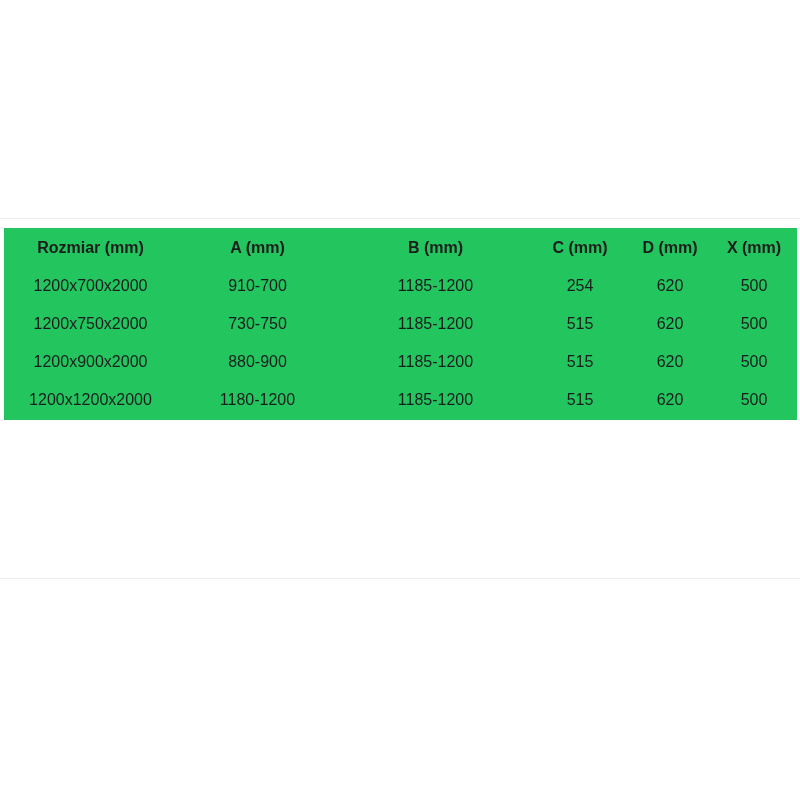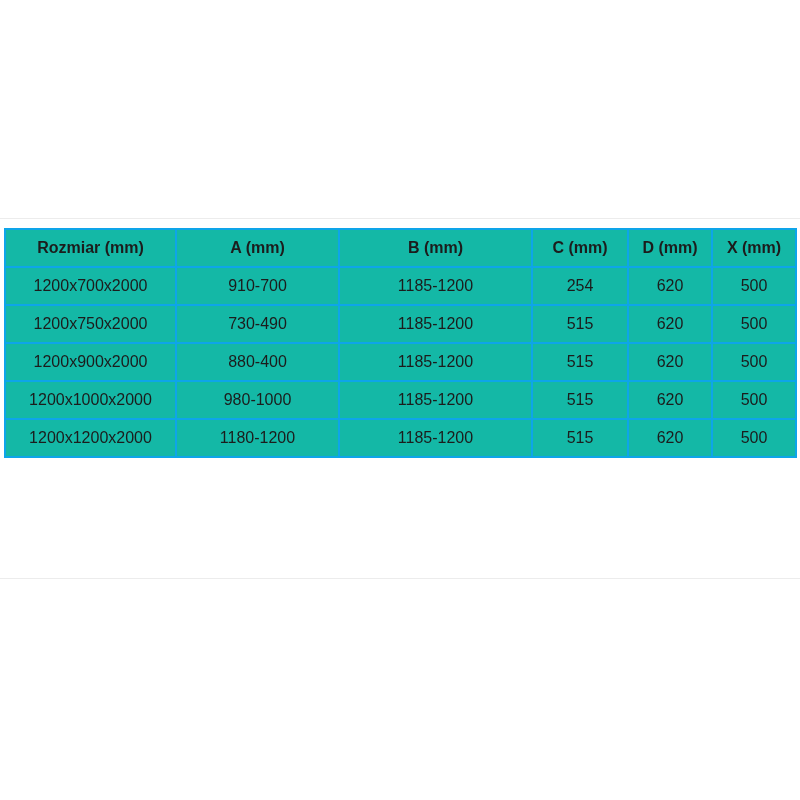--- a/index.html
+++ b/index.html
@@ -32,30 +32,30 @@
   table.dims {
     border-collapse: collapse;
     table-layout: fixed;
     width: 791px;
   }
   table.dims tr {
     height: 38px;
   }
   table.dims th,
   table.dims td {
-    border: 2px solid #0ea5e9;
+    border: 2px solid #22c55e;
     text-align: center;
     vertical-align: middle;
     padding: 0;
     font-size: 16px;
     line-height: 1;
     white-space: nowrap;
     overflow: hidden;
     color: #1c1c1c;
-    background: #14b8a6;
+    background: #22c55e;
   }
   table.dims th {
     font-weight: 700;
   }
 </style>
 </head>
 <body>
 
 <div id="faint-top" class="faint-line"></div>
 
@@ -83,37 +83,29 @@
       <tr>
         <td>1200x700x2000</td>
         <td>910-700</td>
         <td>1185-1200</td>
         <td>254</td>
         <td>620</td>
         <td>500</td>
       </tr>
       <tr>
         <td>1200x750x2000</td>
-        <td>730-490</td>
+        <td>730-750</td>
         <td>1185-1200</td>
         <td>515</td>
         <td>620</td>
         <td>500</td>
       </tr>
       <tr>
         <td>1200x900x2000</td>
-        <td>880-400</td>
-        <td>1185-1200</td>
-        <td>515</td>
-        <td>620</td>
-        <td>500</td>
-      </tr>
-      <tr>
-        <td>1200x1000x2000</td>
-        <td>980-1000</td>
+        <td>880-900</td>
         <td>1185-1200</td>
         <td>515</td>
         <td>620</td>
         <td>500</td>
       </tr>
       <tr>
         <td>1200x1200x2000</td>
         <td>1180-1200</td>
         <td>1185-1200</td>
         <td>515</td>

